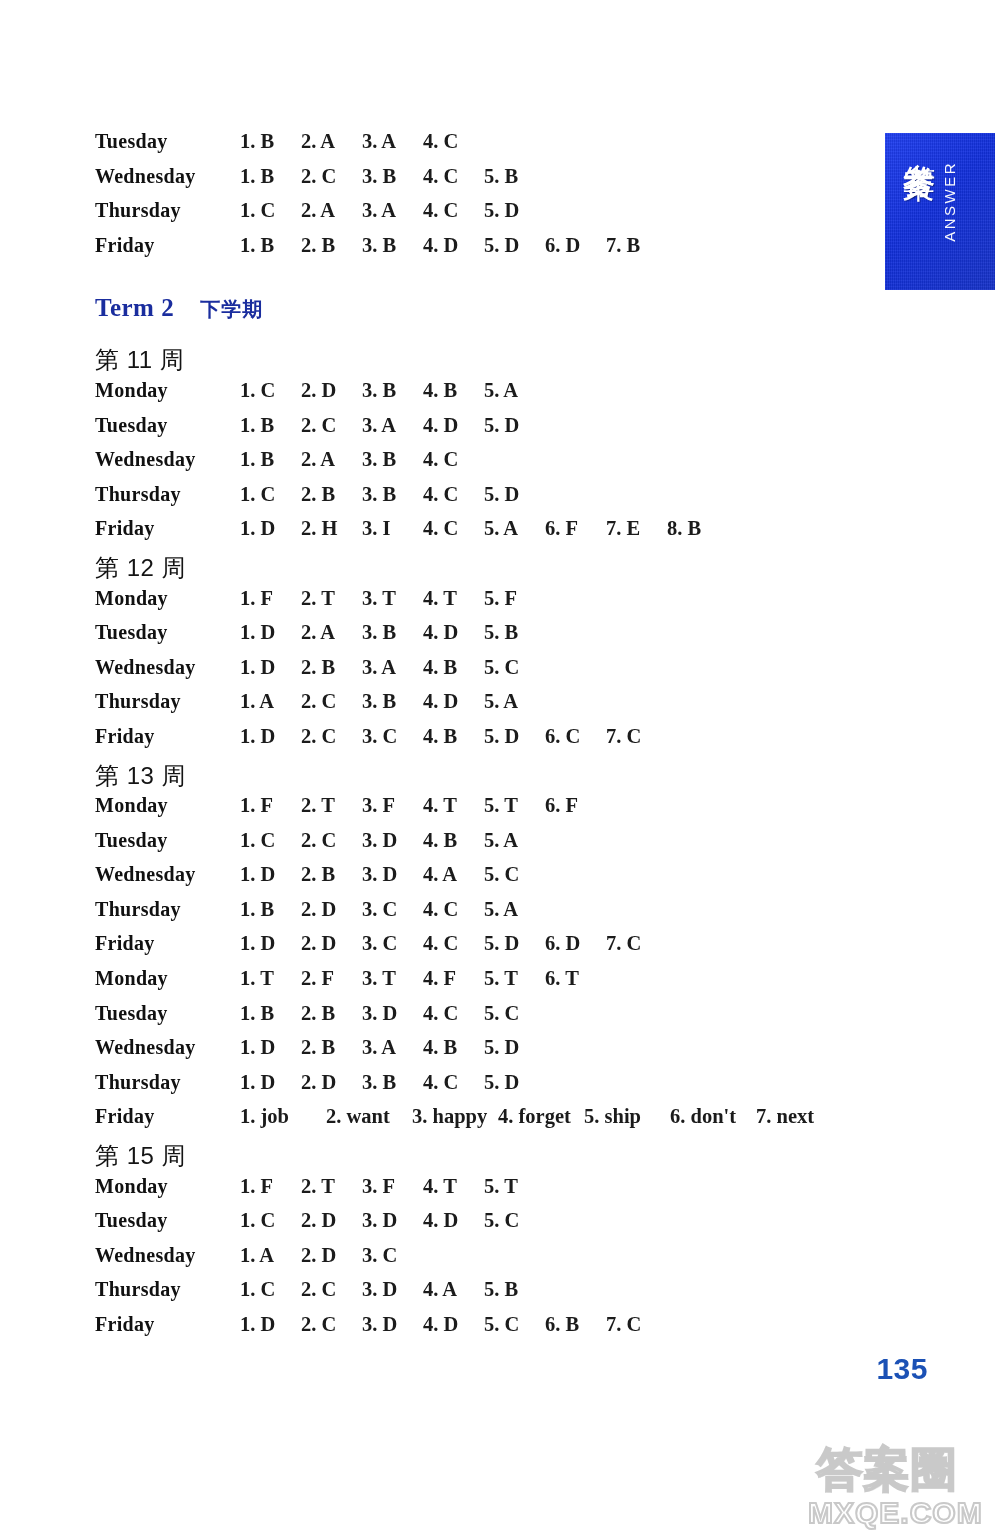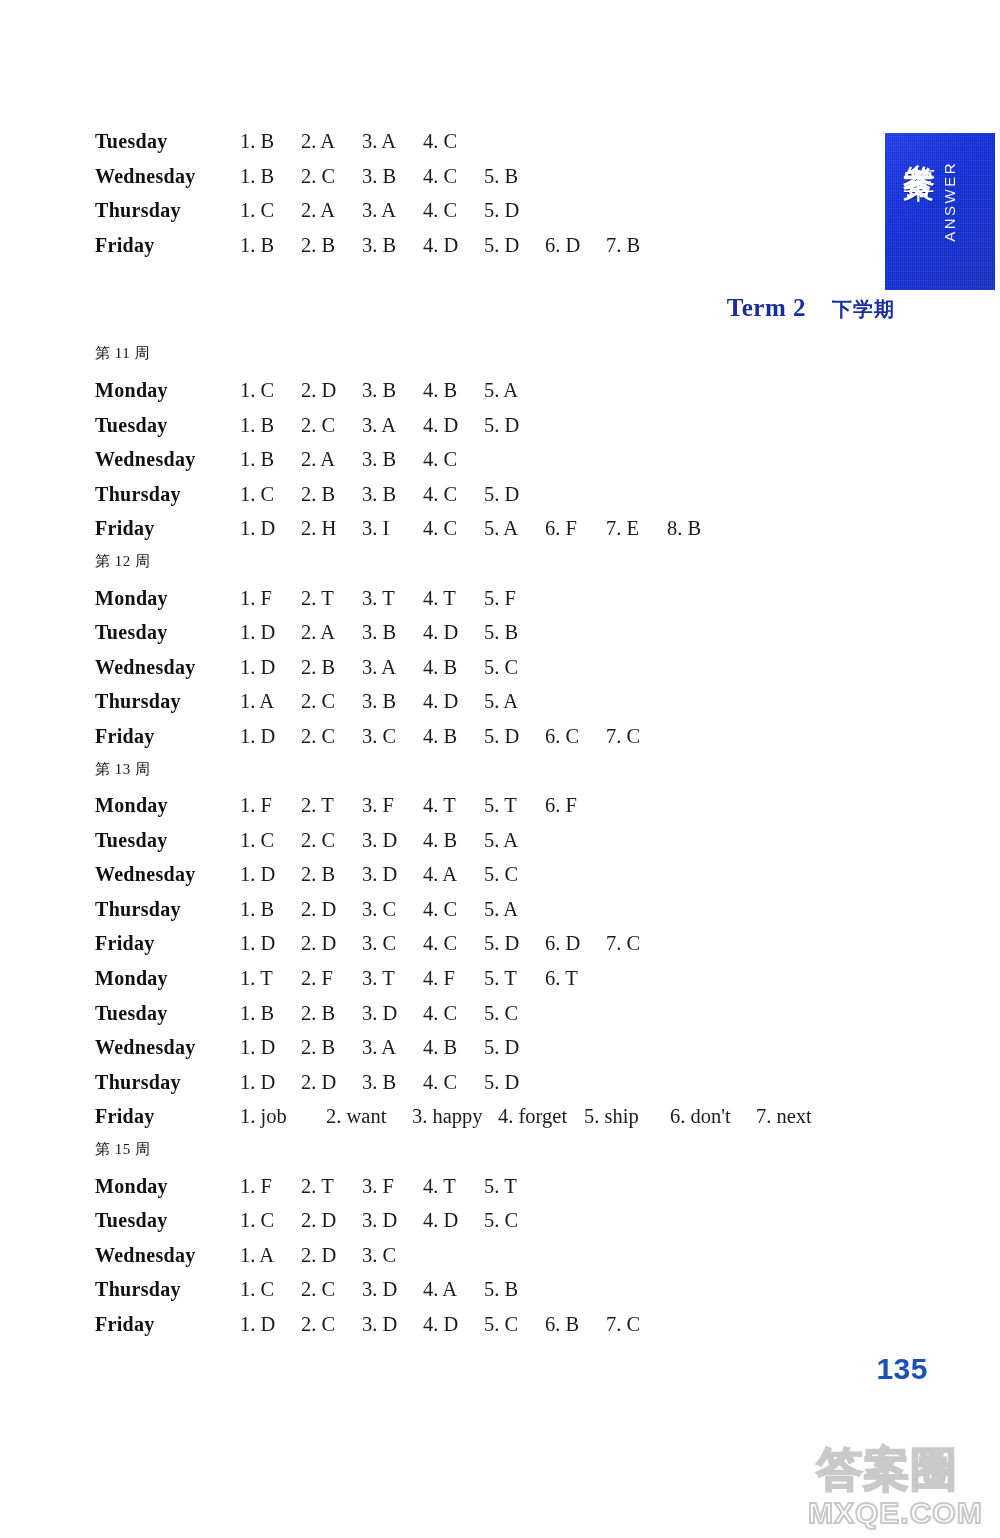--- a/index.html
+++ b/index.html
@@ -75,61 +75,61 @@
     font-family: "Liberation Serif", serif;
     font-weight: bold;
     font-size: 20px;
     color: #111111;
     letter-spacing: 0.3px;
   }
   .ans-list {
     display: flex;
     align-items: flex-start;
     flex: 1 1 auto;
+    font-weight: bold;
   }
   .ans-item {
     flex: 0 0 61px;
     font-family: "Liberation Serif", serif;
     font-size: 20.5px;
     color: #1b1b1b;
     white-space: nowrap;
   }
   .ans-list.wide .ans-item { flex: 0 0 86px; }
 
   
   .term-heading {
     margin-top: 26px;
     margin-bottom: 10px;
     height: 40px;
     display: flex;
     align-items: baseline;
     color: #1a2d9e;
-    justify-content: flex-end;
   }
   .term-heading .term-en {
     font-family: "Liberation Serif", serif;
     font-weight: bold;
     font-size: 25px;
     letter-spacing: 0.5px;
   }
   .term-heading .term-cn {
     font-family: Liberation Sans, sans-serif;
     font-weight: bold;
     font-size: 20px;
     margin-left: 26px;
     letter-spacing: 1px;
   }
 
   
   .week-heading {
     height: 34.6px;
     display: flex;
     align-items: baseline;
-    font-family: Liberation Serif, serif;
-    font-size: 15px;
+    font-family: Liberation Sans, sans-serif;
+    font-size: 24px;
     color: #141414;
     letter-spacing: 0.5px;
   }
 
   
   #page-number {
     position: absolute;
     right: 72px;
     bottom: 152px;
     font-family: "Liberation Sans", sans-serif;

